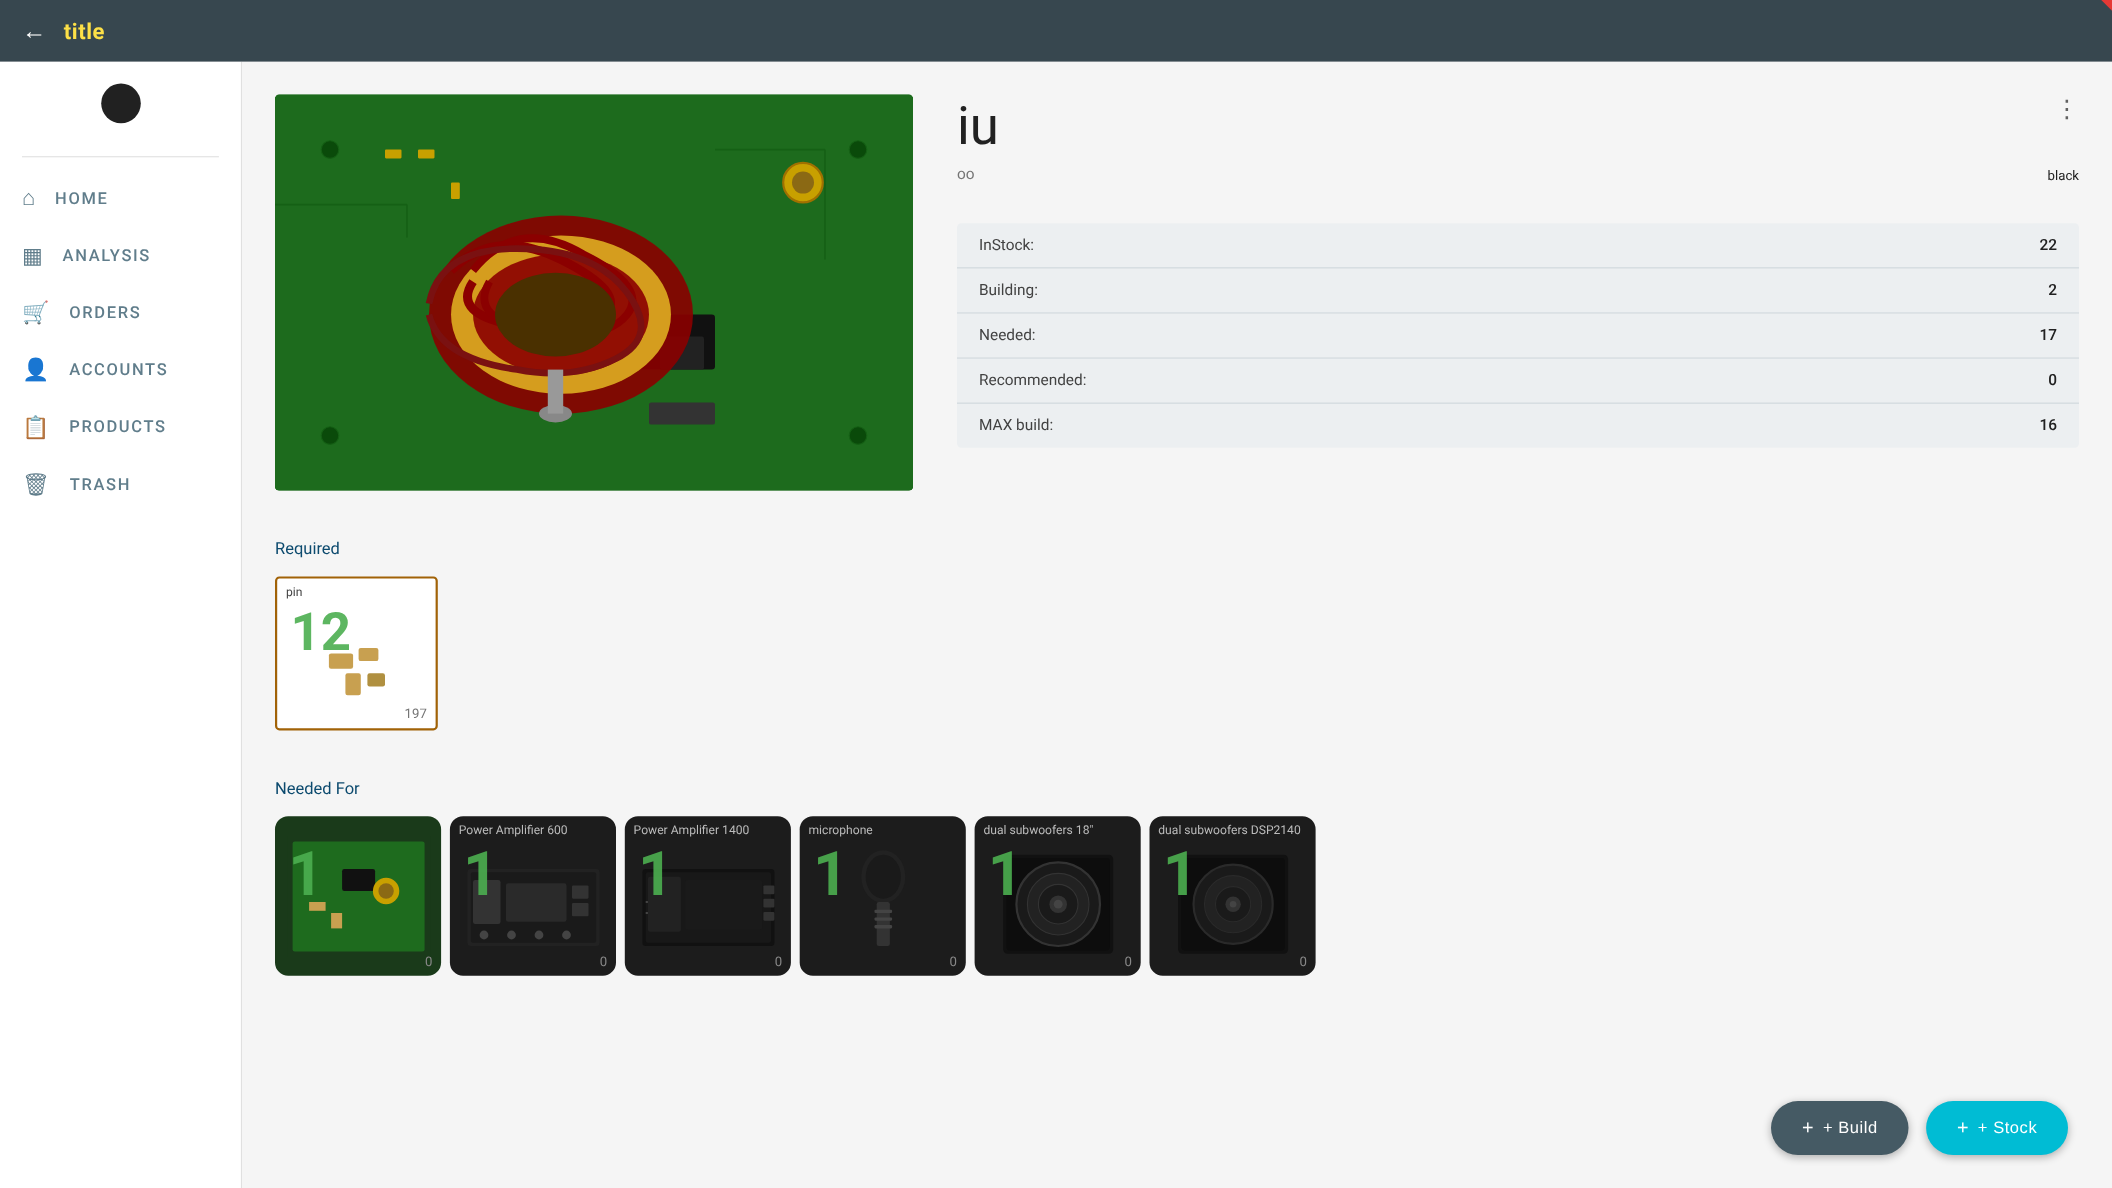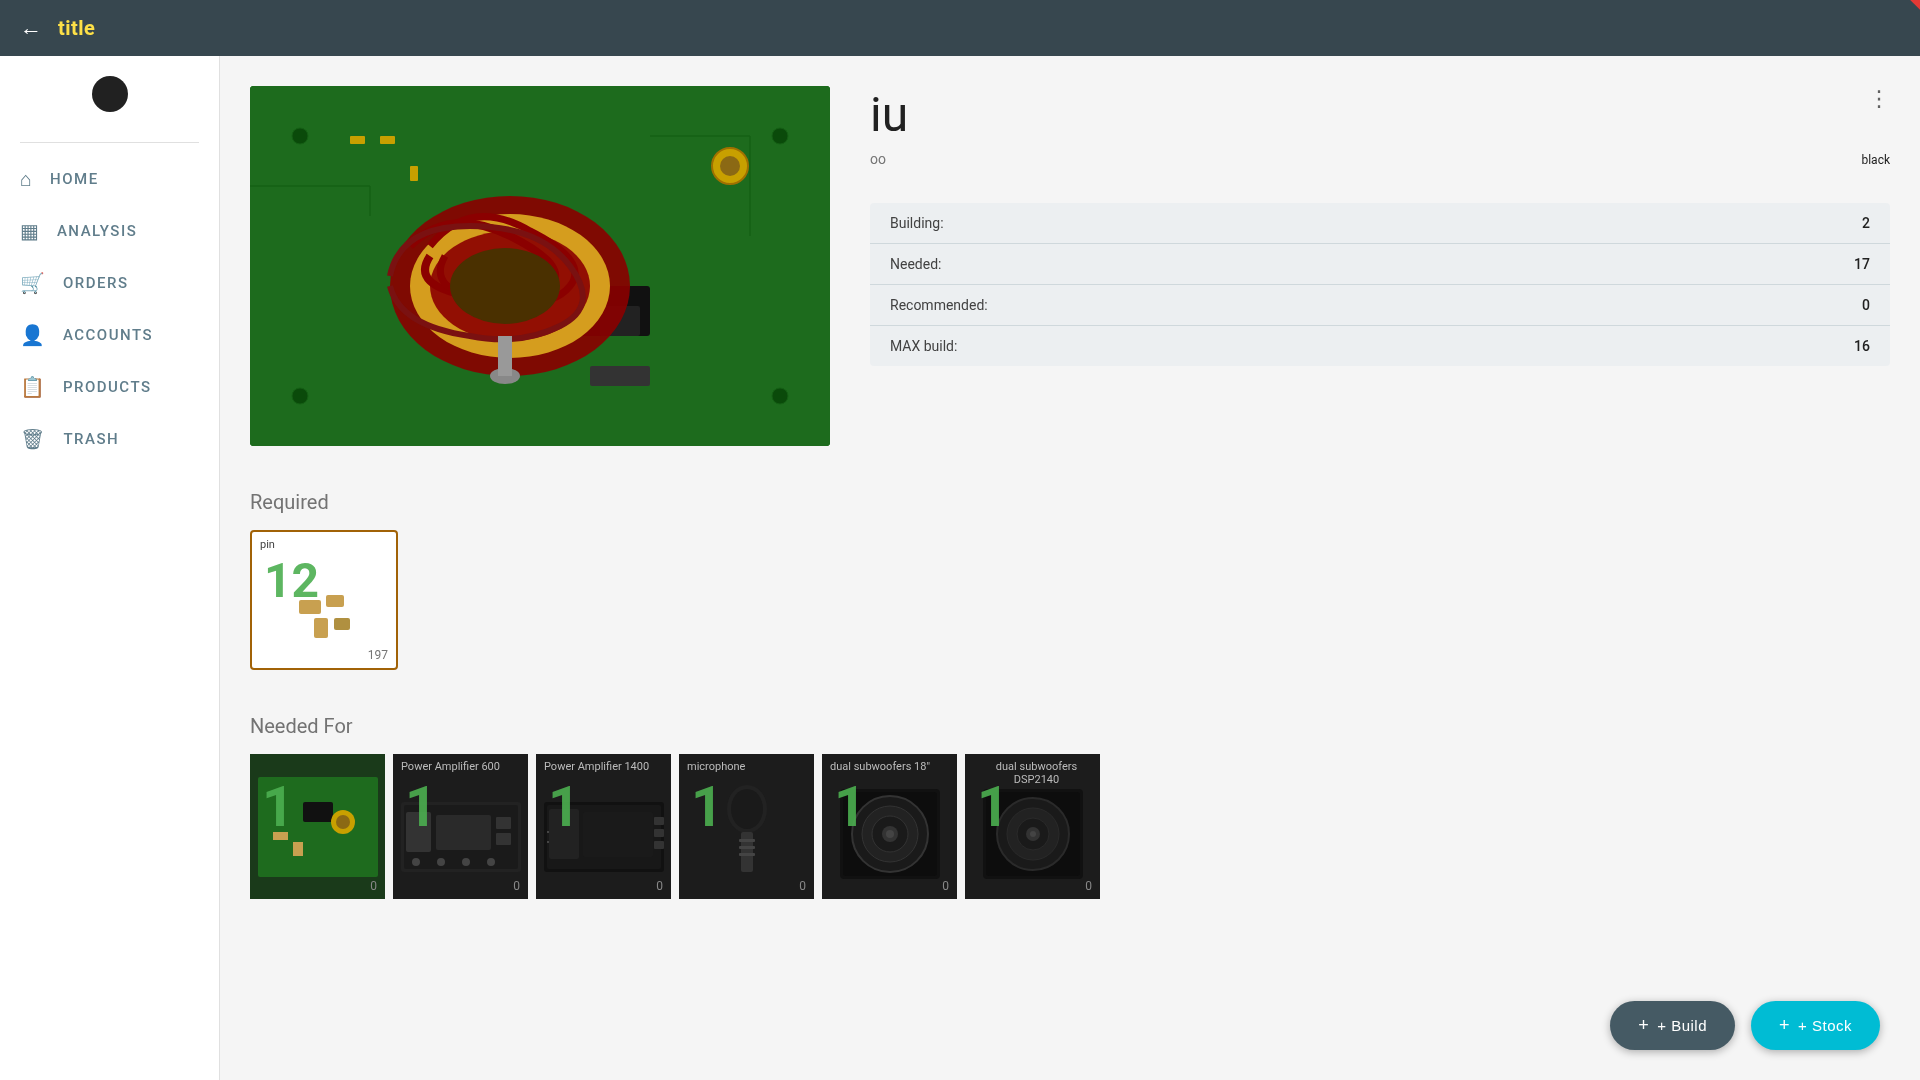--- a/index.html
+++ b/index.html
@@ -153,22 +153,22 @@
       padding: 12px 20px;
       border-bottom: 1px solid #cfd8dc;
       font-size: 14px;
       color: #424242;
     }
     .stats-row:last-child { border-bottom: none; }
     .stats-value { font-weight: 500; color: #212121; }
 
     
     .section-title {
-      font-size: 20px;
-      color: #737373;
+      font-size: 15px;
+      color: #0c4a6e;
       margin-bottom: 16px;
       font-weight: 400;
       margin-top: 44px;
     }
     .required-section {
       margin-bottom: 40px;
     }
     .parts-grid {
       display: flex;
       gap: 12px;
@@ -216,24 +216,24 @@
     }
 
     
     .needed-section { margin-bottom: 40px; }
     .needed-grid {
       display: flex;
       gap: 8px;
       flex-wrap: wrap;
     }
     .needed-card {
-      width: 135px;
+      width: 151px;
       height: 145px;
       background: #1c1c1c;
-      border-radius: 0;
+      border-radius: 12px;
       position: relative;
       overflow: hidden;
       cursor: pointer;
       display: flex;
       align-items: center;
       justify-content: center;
       text-align: center;
     }
     .needed-card-first {
       background: #1a3a1a;
@@ -404,20 +404,24 @@
 
       <div class="product-info">
         <span class="more-icon">⋮</span>
         <div class="product-name">iu</div>
         <div style="display:flex; justify-content:space-between; align-items:flex-end; margin-bottom:20px;">
           <span class="product-sku">oo</span>
           <span class="product-color">black</span>
         </div>
 
         <div class="stats-table">
+          <div class="stats-row">
+            <span>InStock:</span>
+            <span class="stats-value">22</span>
+          </div>
           <div class="stats-row">
             <span>Building:</span>
             <span class="stats-value">2</span>
           </div>
           <div class="stats-row">
             <span>Needed:</span>
             <span class="stats-value">17</span>
           </div>
           <div class="stats-row">
             <span>Recommended:</span>

